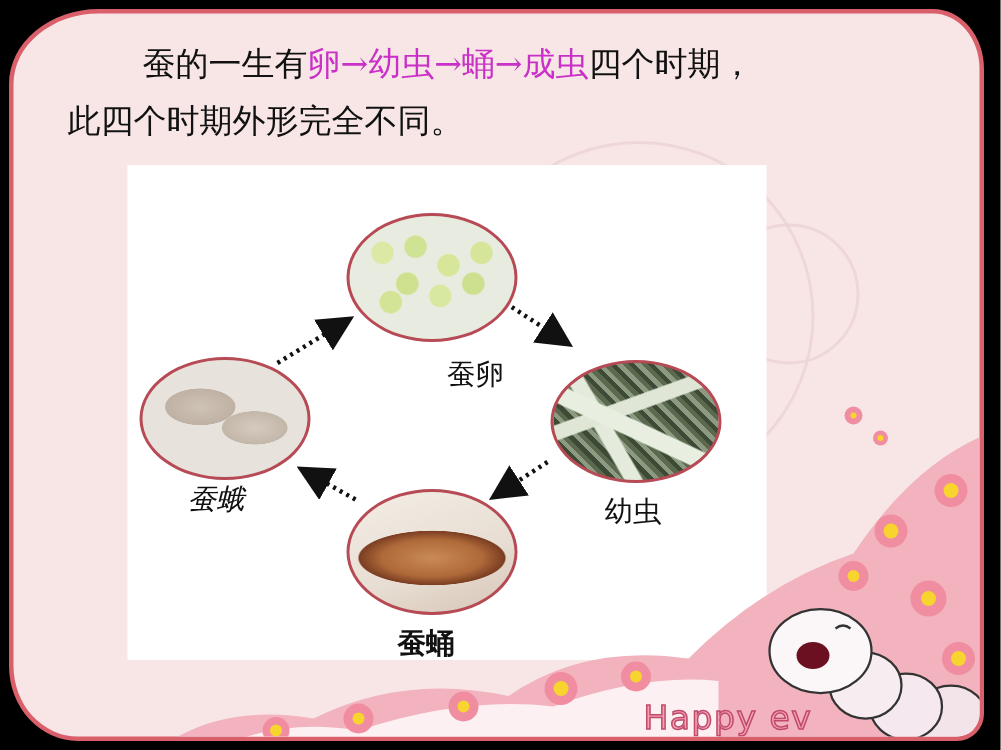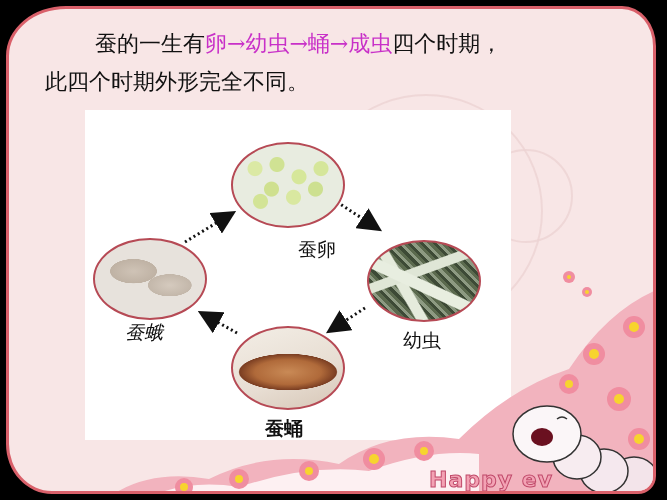--- a/index.html
+++ b/index.html
@@ -71,21 +71,21 @@
       radial-gradient(ellipse 30% 22% at 35% 40%, #cfc3b6 0, #bfb2a4 70%, transparent 72%),
       radial-gradient(ellipse 28% 20% at 68% 58%, #d5cabe 0, #c3b7aa 70%, transparent 72%),
       #e7e2dc;
   }
   .arrow-svg { position: absolute; left: 0; top: 0; }
   .decor {
     position: absolute; left: 0; top: 0; width: 650px; height: 488px; pointer-events: none;
   }
   .happy-text {
     position: absolute; left: 420px; top: 458px;
-    font-family: "DejaVu Sans", "Liberation Sans", sans-serif; font-weight: bold;
+    font-family: "DejaVu Sans", "Liberation Sans", sans-serif; font-weight: normal;
     font-size: 22px; color: #f3a2b4; -webkit-text-stroke: 1px #c04a6a;
     letter-spacing: 1px;
   }
 </style>
 </head>
 <body>
 
 <div class="slide-frame">
   <div class="watermark-shape"></div>
   <div class="watermark-shape two"></div>

